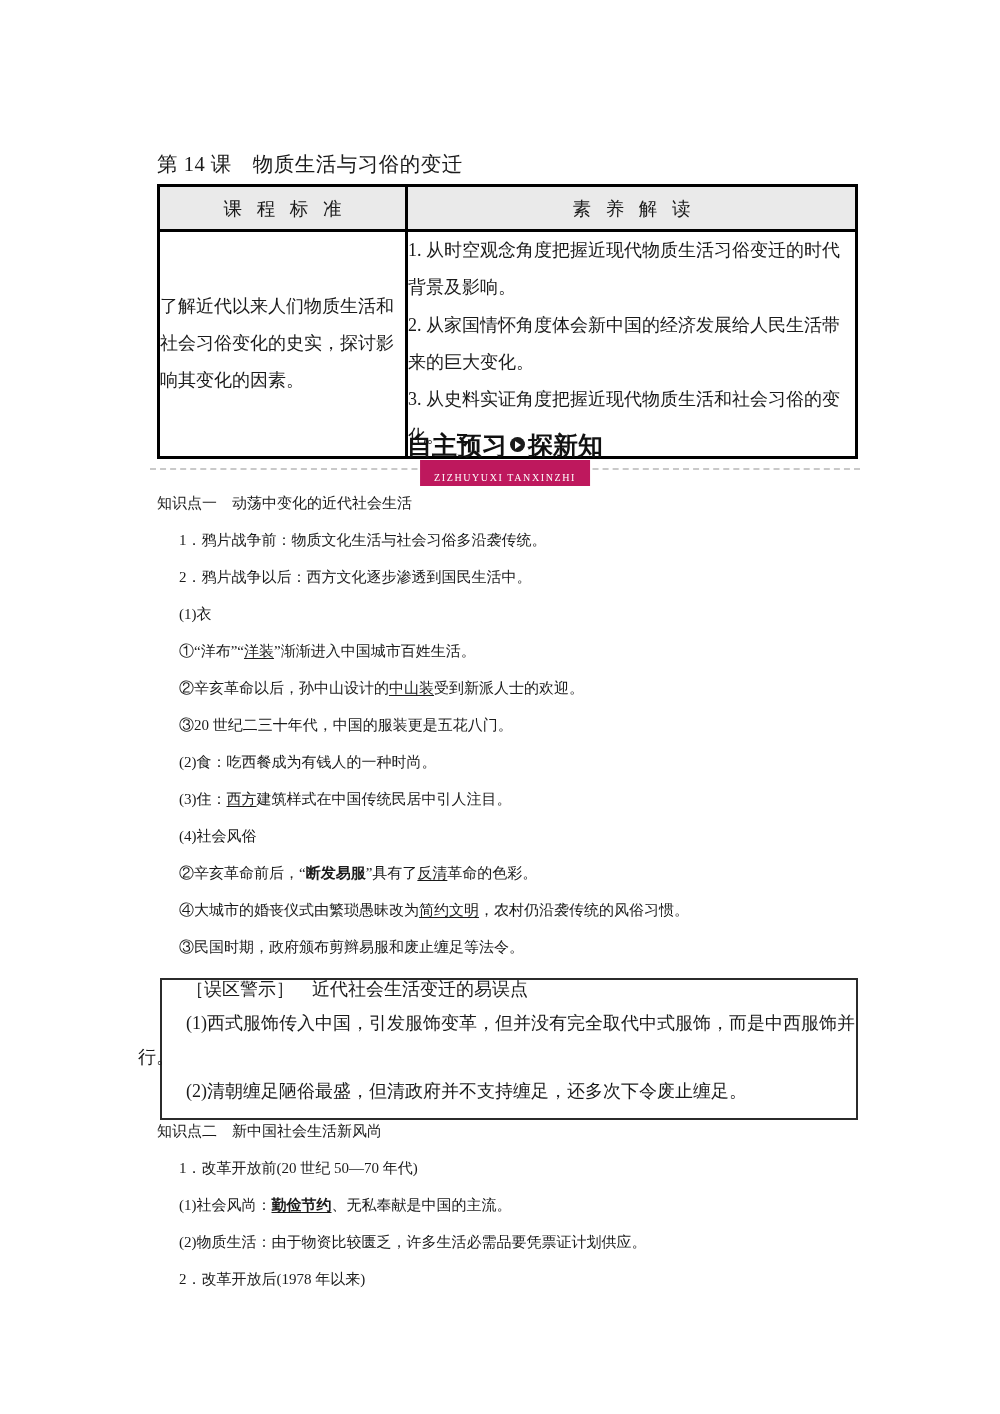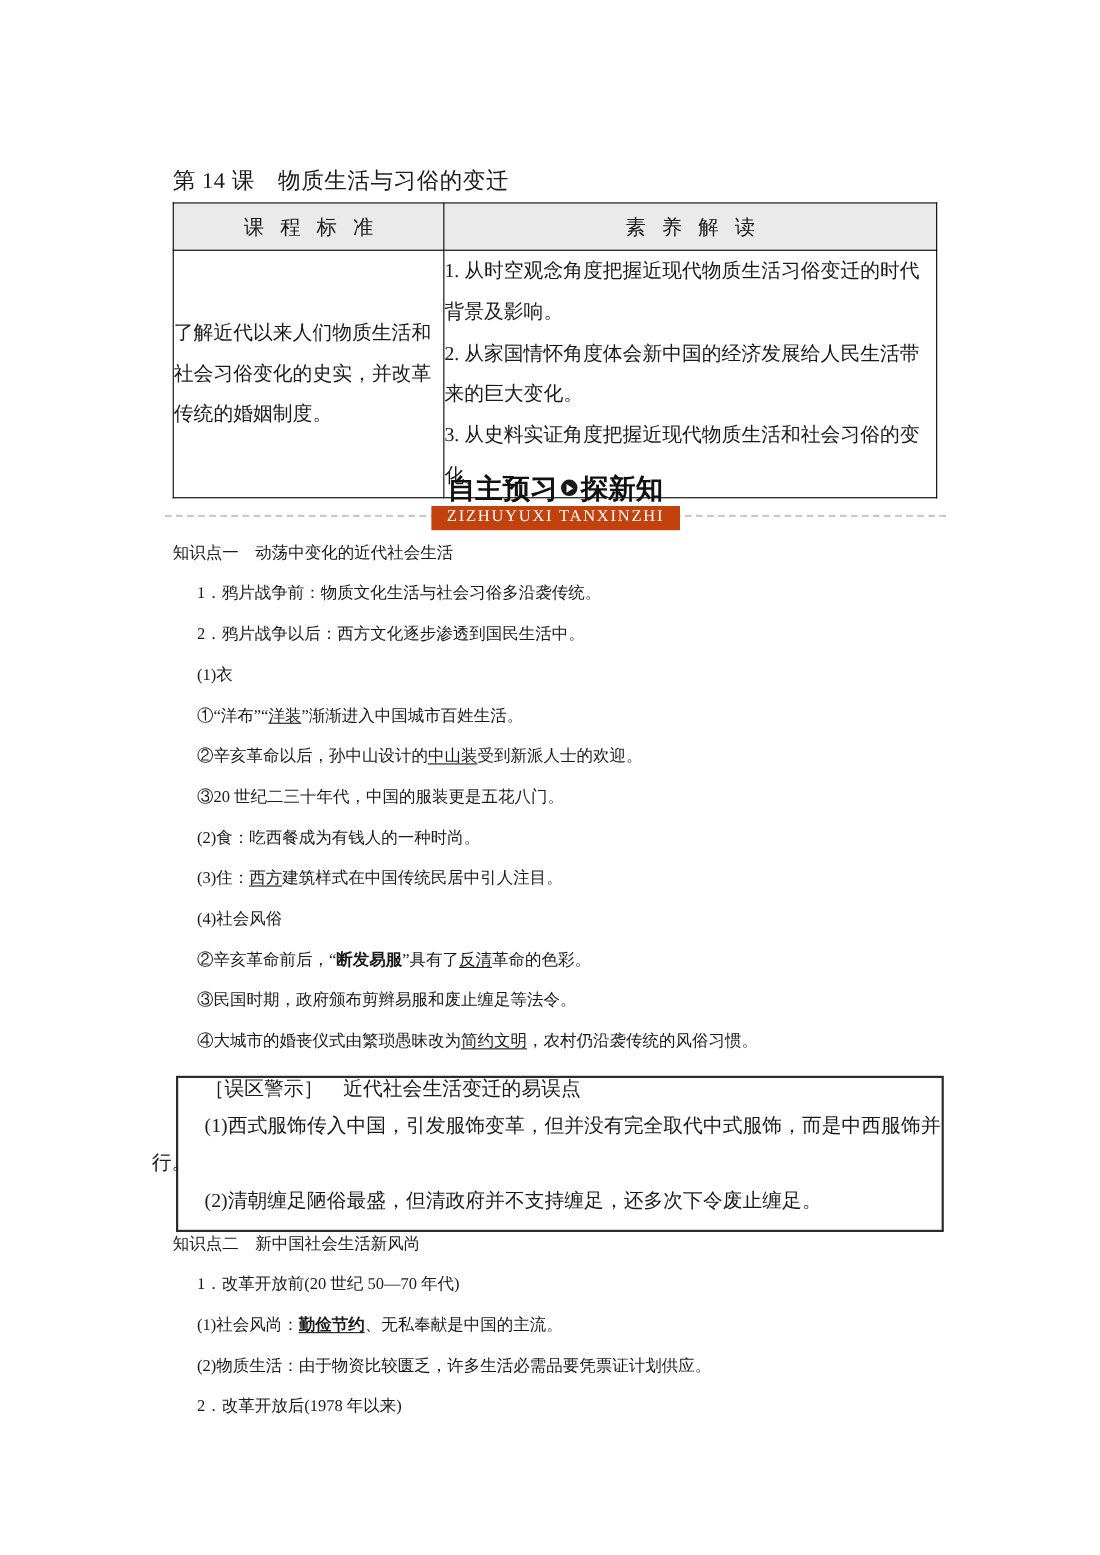--- a/index.html
+++ b/index.html
@@ -37,21 +37,21 @@
   
   .std-table {
     position: absolute;
     left: 157px;
     top: 184px;
     width: 692px;
     border-collapse: collapse;
     table-layout: fixed;
   }
   .std-table td, .std-table th {
-    border: 1px solid #000000;
+    border: 3px solid #000000;
     vertical-align: middle;
     padding: 0;
   }
   .std-table thead th {
     background: #eaeaea;
     height: 42px;
     font-weight: normal;
     font-size: 18.5px;
     letter-spacing: 5px;
     text-indent: 5px;
@@ -121,26 +121,26 @@
     top: 3.5px;
     border-left: 6px solid #ffffff;
     border-top: 4px solid transparent;
     border-bottom: 4px solid transparent;
   }
   .banner-pinyin {
     position: absolute;
     left: 50%;
     transform: translateX(-50%);
     top: 28px;
-    background: #c2410c;
+    background: #be185d;
     color: #ffffff;
     font-family: "Liberation Serif", serif;
-    font-size: 15px;
+    font-size: 10px;
     letter-spacing: 1.6px;
-    padding: 2px 14px 3px 14px;
+    padding: 12px 14px 3px 14px;
     white-space: nowrap;
   }
 
   
   .body-block {
     position: absolute;
     left: 157px;
     top: 496px;
     width: 712px;
   }
@@ -200,21 +200,21 @@
 
   <table class="std-table">
     <thead>
       <tr>
         <th class="col-left">课 程 标 准</th>
         <th class="col-right">素 养 解 读</th>
       </tr>
     </thead>
     <tbody>
       <tr>
-        <td class="cell-left">了解近代以来人们物质生活和社会习俗变化的史实，并改革传统的婚姻制度。</td>
+        <td class="cell-left">了解近代以来人们物质生活和社会习俗变化的史实，探讨影响其变化的因素。</td>
         <td class="cell-right">
           <p>1. 从时空观念角度把握近现代物质生活习俗变迁的时代背景及影响。</p>
           <p>2. 从家国情怀角度体会新中国的经济发展给人民生活带来的巨大变化。</p>
           <p>3. 从史料实证角度把握近现代物质生活和社会习俗的变化。</p>
         </td>
       </tr>
     </tbody>
   </table>
 
   <div class="banner">
@@ -238,23 +238,23 @@
     <div class="line indent0">③20 世纪二三十年代，中国的服装更是五花八门。</div>
     <div class="line indent0">(2)食：吃西餐成为有钱人的一种时尚。</div>
 
     <div class="line indent0"><span>(3)住：</span><span class="u">西方</span><span>建筑样式在中国传统民居中引人注目。</span></div>
 
     <div class="line indent0">(4)社会风俗</div>
 
 
     <div class="line indent0"><span>②辛亥革命前后，“</span><span class="b">断发易服</span><span>”具有了</span><span class="u">反清</span><span>革命的色彩。</span></div>
 
+    <div class="line indent0"><span>④大城市的婚丧仪式由繁琐愚昧改为</span><span class="u">简约文明</span><span>，农村仍沿袭传统的风俗习惯。</span></div>
+
     <div class="line indent0">③民国时期，政府颁布剪辫易服和废止缠足等法令。</div>
-
-    <div class="line indent0"><span>④大城市的婚丧仪式由繁琐愚昧改为</span><span class="u">简约文明</span><span>，农村仍沿袭传统的风俗习惯。</span></div>
   </div>
 
   <div class="warn-box"></div>
   <div class="warn-inner">
     <div class="warn-line"><span>［误区警示］</span>　<span>近代社会生活变迁的易误点</span></div>
     <div class="warn-line">(1)西式服饰传入中国，引发服饰变革，但并没有完全取代中式服饰，而是中西服饰并</div>
     <div class="warn-line hang">行。</div>
     <div class="warn-line">(2)清朝缠足陋俗最盛，但清政府并不支持缠足，还多次下令废止缠足。</div>
   </div>
 

